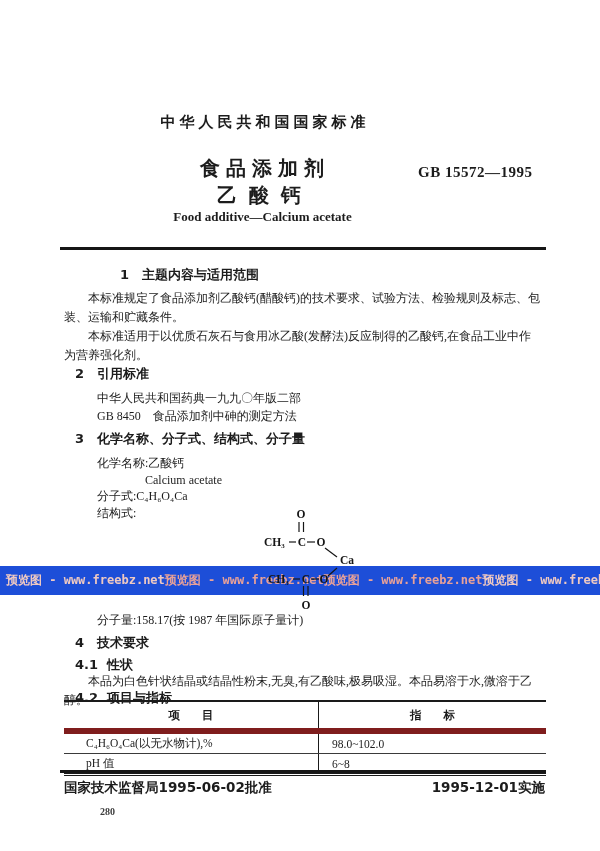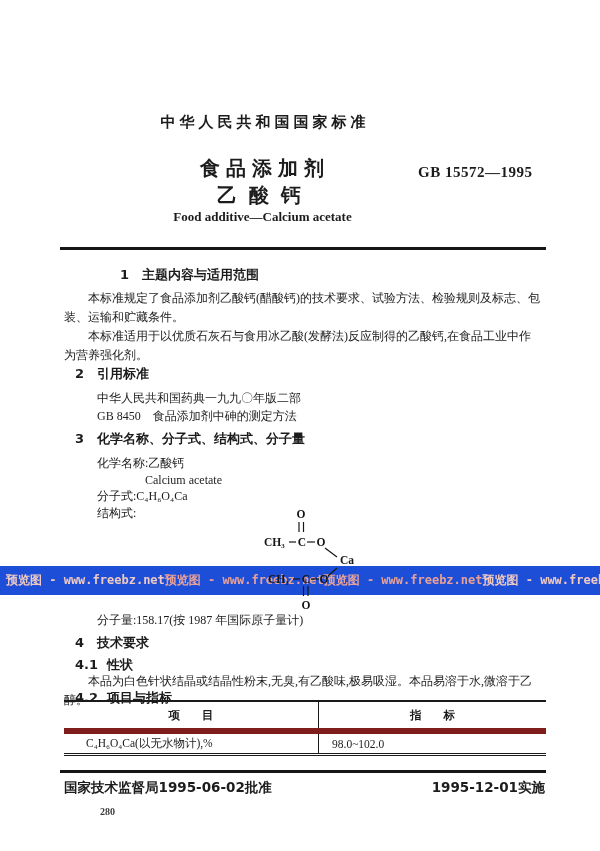--- a/index.html
+++ b/index.html
@@ -131,20 +131,24 @@
   <table class="abs spec-table">
     <tbody>
         <tr>
       <th class="col1">项目</th>
       <th>指标</th>
     </tr>
     <tr>
       <td class="col1">C₄H₆O₄Ca(以无水物计),%</td>
       <td class="valcell">98.0~102.0</td>
     </tr>
+    <tr>
+      <td class="col1">pH 值</td>
+      <td class="valcell">6~8</td>
+    </tr>
   </tbody>
     </table>
 
   <div class="abs rule rule-bottom"></div>
   <div class="abs footer-approved sans">国家技术监督局1995-06-02批准</div>
   <div class="abs footer-impl sans">1995-12-01实施</div>
   <div class="abs pagenum">280</div>
 
 </div>
 

